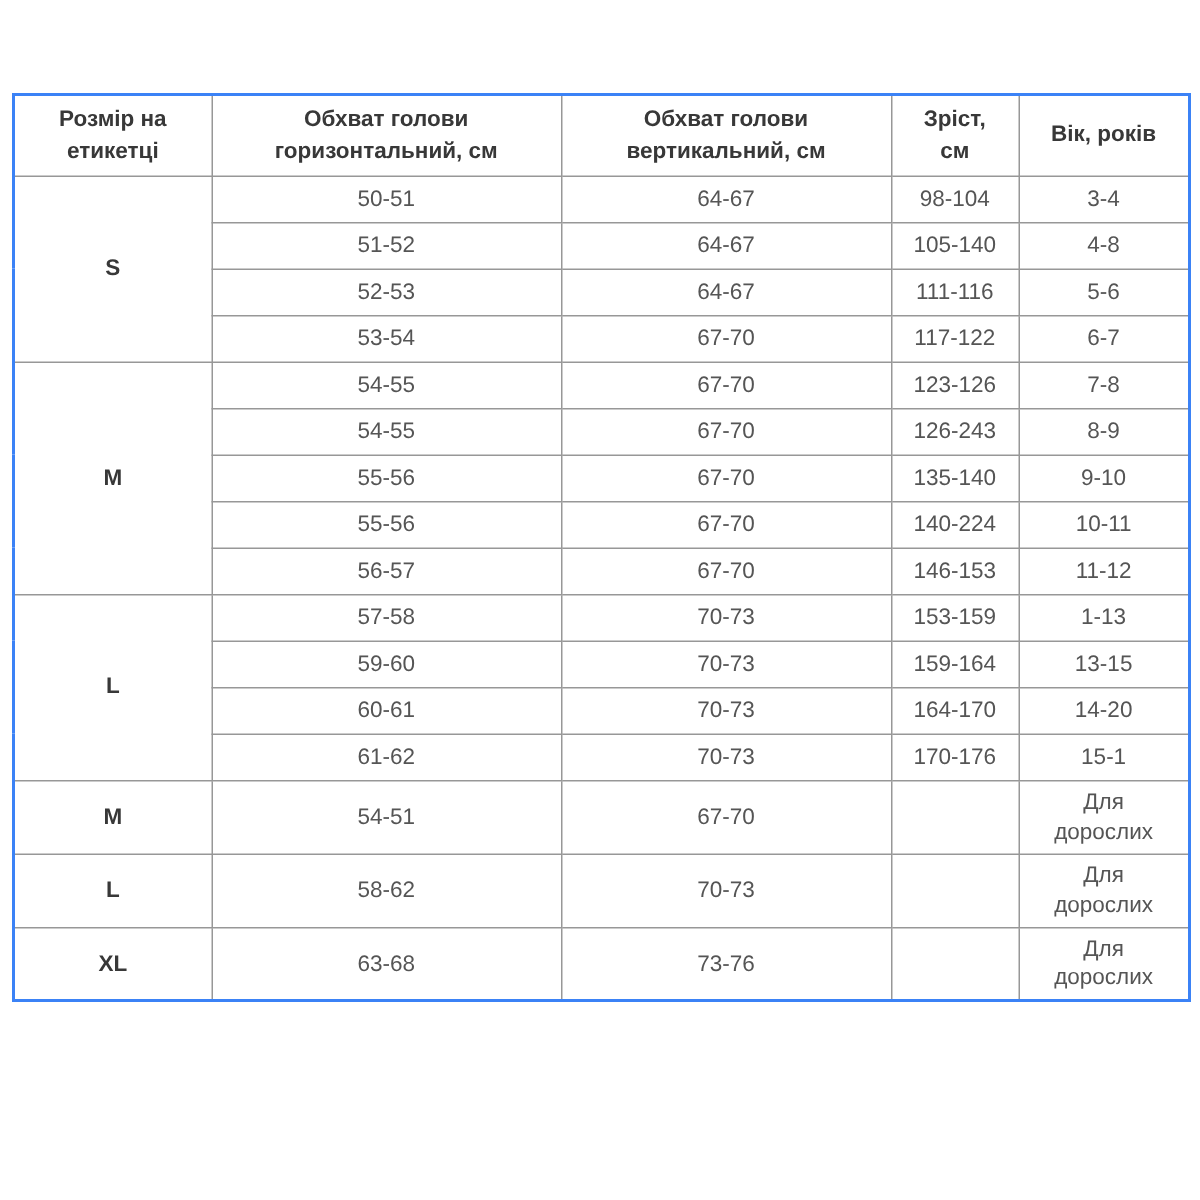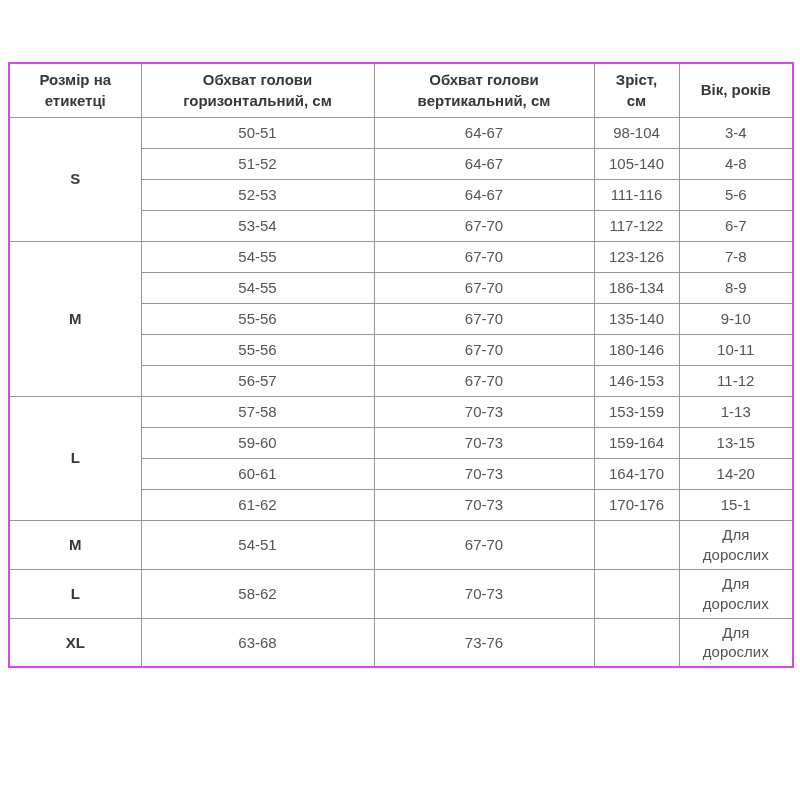--- a/index.html
+++ b/index.html
@@ -13,21 +13,21 @@
   .table-wrap {
     position: absolute;
     left: 8px;
     top: 62px;
     width: 784px;
   }
   table.size-chart {
     border-collapse: collapse;
     table-layout: fixed;
     width: 784px;
-    border: 2px solid #d946ef;
+    border: 2px solid #3b82f6;
   }
   th, td {
     border: 1px solid #979797;
     text-align: center;
     vertical-align: middle;
     white-space: pre-line;
     padding: 2px 4px;
     overflow: hidden;
   }
   th {
@@ -105,33 +105,33 @@
       <tr>
         <td class="group-label" rowspan="5">M</td>
         <td>54-55</td>
         <td>67-70</td>
         <td>123-126</td>
         <td>7-8</td>
       </tr>
       <tr>
         <td>54-55</td>
         <td>67-70</td>
-        <td>186-134</td>
+        <td>126-243</td>
         <td>8-9</td>
       </tr>
       <tr>
         <td>55-56</td>
         <td>67-70</td>
         <td>135-140</td>
         <td>9-10</td>
       </tr>
       <tr>
         <td>55-56</td>
         <td>67-70</td>
-        <td>180-146</td>
+        <td>140-224</td>
         <td>10-11</td>
       </tr>
       <tr>
         <td>56-57</td>
         <td>67-70</td>
         <td>146-153</td>
         <td>11-12</td>
       </tr>
 
       <tr>

